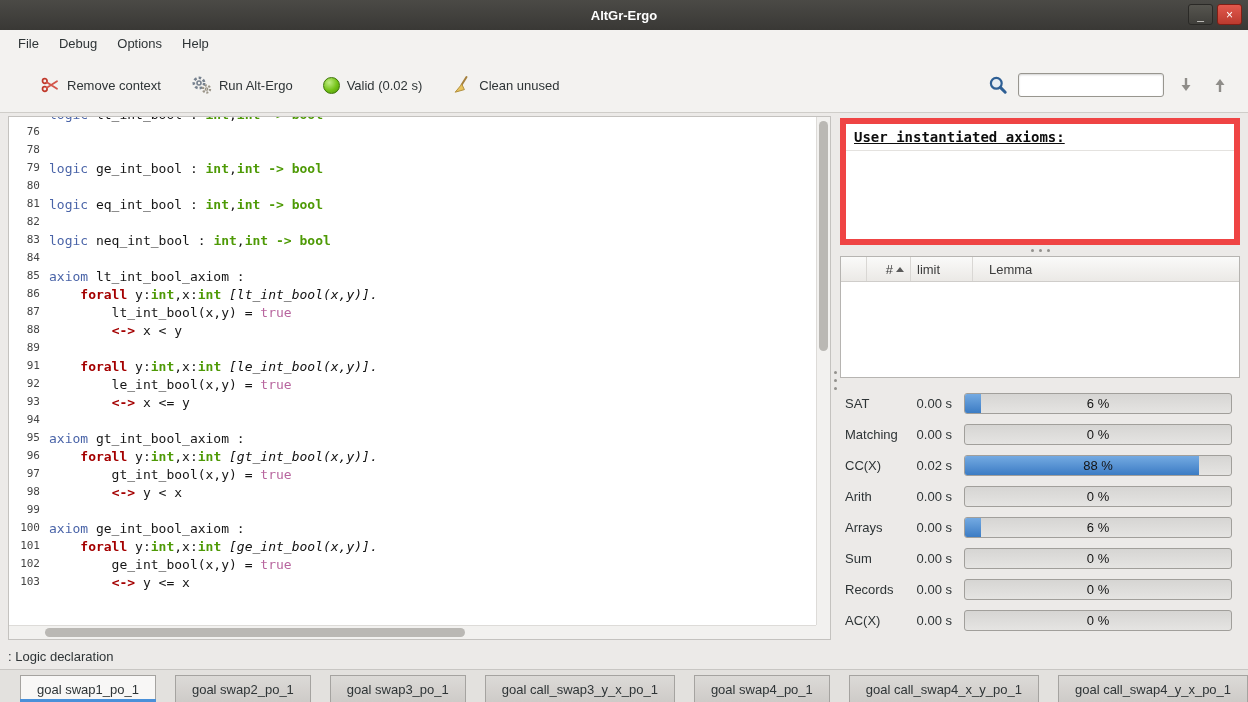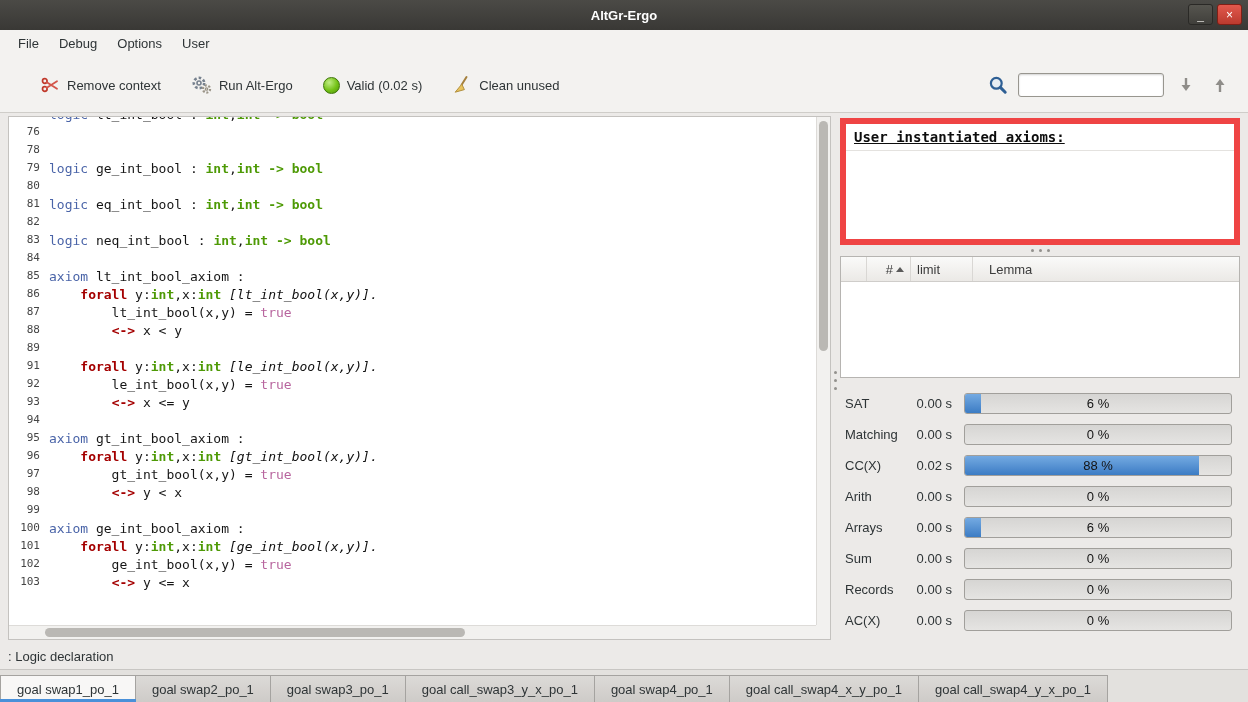--- a/index.html
+++ b/index.html
@@ -74,40 +74,40 @@
   .s-time { width: 48px; text-align: right; flex: none; }
   .s-bar { flex: 1; margin: 0 8px 0 12px; height: 21px; position: relative;
     background: linear-gradient(#d6d5d3, #e5e4e2); border: 1px solid #a19f9b; border-radius: 3px; overflow: hidden; }
   .s-fill { position: absolute; left: 0; top: 0; bottom: 0; background: linear-gradient(#74aae2, #3c7cc4); }
   .s-text { position: absolute; left: 0; right: 0; top: 0; bottom: 0; text-align: center; line-height: 19px; color: #141414; }
   
   .statusbar { position: absolute; left: 0; top: 646px; height: 22px; line-height: 22px; padding-left: 8px; color: #2e3436; }
   .tabbar { position: absolute; left: 0; right: 0; bottom: 0; height: 33px; background: #e3e1de;
     border-top: 1px solid #c8c6c3; display: flex; align-items: flex-end; }
   .tab { height: 27px; line-height: 27px; padding: 0 16px; background: linear-gradient(#dcdad7, #cecbc8);
-    border: 1px solid #a5a3a0; border-bottom: none; margin-right: -1px; position: relative; white-space: nowrap; }
+    border: 1px solid #a5a3a0; border-bottom: none; margin-right: -1px; position: relative; white-space: nowrap; margin-left: 20px; }
   .tab.active { background: #f8f7f6; z-index: 2; }
   .tab.active::after { content: ""; position: absolute; left: -1px; right: -1px; bottom: 0; height: 3px; background: #4a90d9; }
 </style>
 </head>
 <body>
 
 <div class="titlebar">
   <span class="title">AltGr-Ergo</span>
   <div class="win-btns">
     <span class="wbtn min">_</span>
     <span class="wbtn close">×</span>
   </div>
 </div>
 
 <div class="menubar">
     <span class="menu-item">File</span>
     <span class="menu-item">Debug</span>
     <span class="menu-item">Options</span>
-    <span class="menu-item">User</span>
+    <span class="menu-item">Help</span>
   </div>
 
 <div class="toolbar">
   <div class="tool-item">
     <span class="ticon">
       <svg width="20" height="20" viewBox="0 0 20 20">
           <circle cx="4.8" cy="6" r="2.3" fill="none" stroke="#c0392b" stroke-width="1.7"></circle>
           <circle cx="4.8" cy="14" r="2.3" fill="none" stroke="#c0392b" stroke-width="1.7"></circle>
           <path d="M6.8 7.2 L17 13.8 M6.8 12.8 L17 6.2" stroke="#d35449" stroke-width="1.8" fill="none" stroke-linecap="round"></path>
         </svg>

